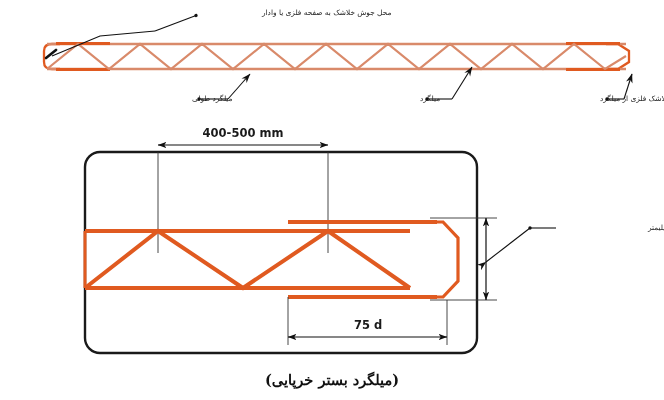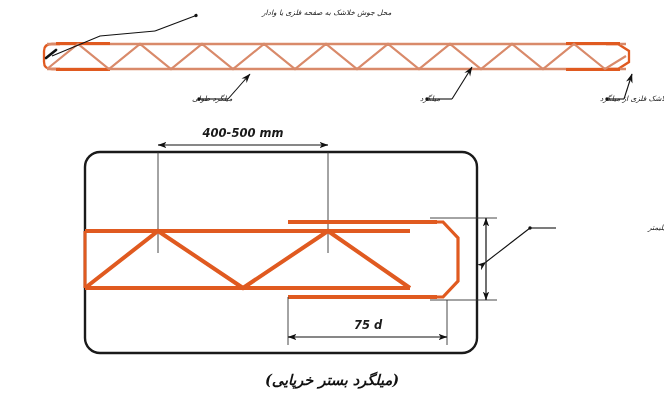--- a/index.html
+++ b/index.html
@@ -14,21 +14,20 @@
     position: relative;
     overflow: hidden;
     font-family: "DejaVu Sans", "Liberation Sans", sans-serif;
   }
   #figure-root {
     position: absolute;
     left: 0;
     top: 0;
     width: 617px;
     height: 400px;
-    font-style: italic;
   }
   svg.fig {
     display: block;
     width: 664px;
     height: 400px;
   }
   text.fa-label {
     font-family: "DejaVu Sans", "Liberation Sans", sans-serif;
     font-size: 7.4px;
     fill: #1c1c1c;

